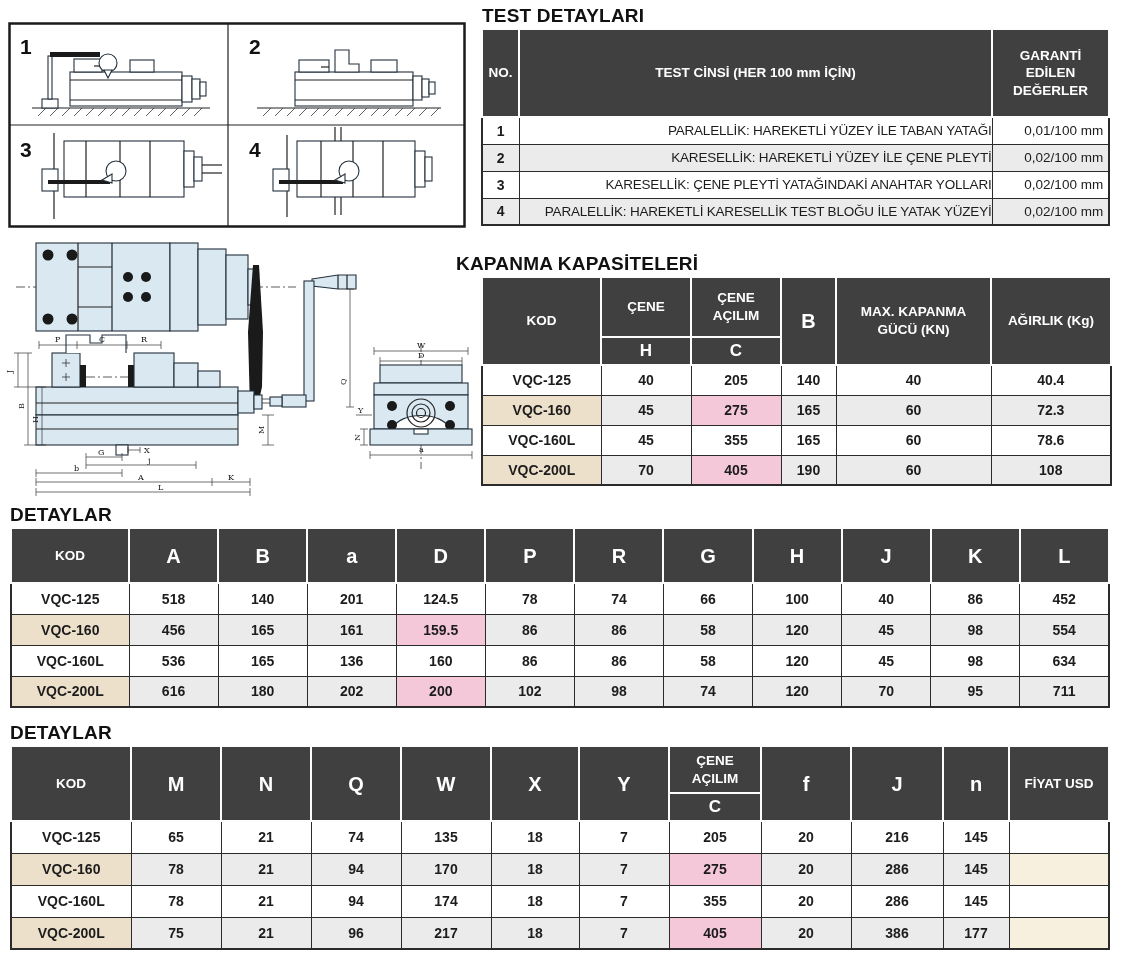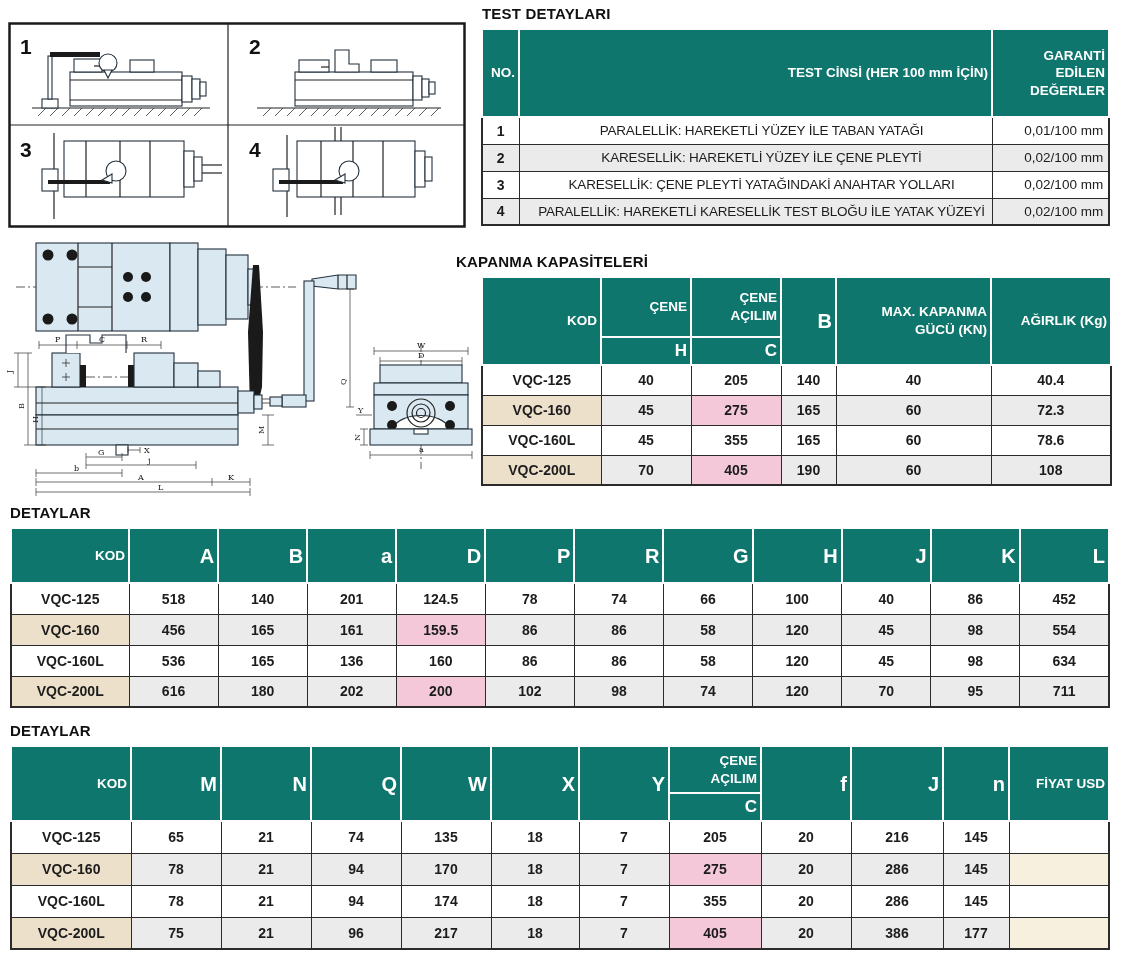--- a/index.html
+++ b/index.html
@@ -1,39 +1,39 @@
 <!DOCTYPE html>
 <html><head>
 <meta charset="utf-8">
 <style>
   html,body{margin:0;padding:0;background:#fff;}
   .page{position:relative;width:1127px;height:973px;background:#fff;overflow:hidden;
         font-family:"Liberation Sans",sans-serif;color:#1a1a1a;}
   .abs{position:absolute;}
-  .section-title{font-size:15px;font-weight:700;letter-spacing:.2px;color:#111;}
+  .section-title{font-size:19px;font-weight:700;letter-spacing:.2px;color:#111;}
 
   table.tbl{border-collapse:collapse;table-layout:fixed;border:2px solid #2b2b2b;}
   table.tbl td{border:1px solid #2b2b2b;text-align:center;vertical-align:middle;
                font-size:14px;font-weight:700;padding:0;color:#1c1c1c;background:#fff;}
-  table.tbl th{background:#0f766e;color:#fff;border:2px solid #fdfdfd;
-               font-size:13.5px;font-weight:700;line-height:1.3;vertical-align:middle;padding:0 3px;text-align:right;}
+  table.tbl th{background:#404040;color:#fff;border:2px solid #fdfdfd;
+               font-size:13.5px;font-weight:700;line-height:1.3;vertical-align:middle;padding:0 3px;}
   table.tbl thead{border-bottom:2px solid #2b2b2b;}
   table.tbl th.big{font-size:20px;}
   td.kod{background:#ede0cb;font-size:14px;}
   td.pink{background:#f4c8d9;}
   td.cream{background:#f8f0df;}
   th.magenta{background:#a64c8c;font-size:14px;}
   tr.alt td{background:#ebebeb;}
   tr.alt td.kod{background:#ede0cb;}
   tr.alt td.pink{background:#f4c8d9;}
   tr.alt td.cream{background:#f8f0df;}
 
   .test-tbl thead tr{height:88px;}
   .test-tbl tbody tr{height:27px;}
-  .test-tbl td.desc{text-align:center;padding-left:12px;font-weight:400;font-size:13.5px;letter-spacing:-.2px;margin-top:20px;}
+  .test-tbl td.desc{text-align:right;padding-left:12px;font-weight:400;font-size:13.5px;letter-spacing:-.2px;margin-top:20px;}
   .test-tbl td.val{font-weight:400;font-size:13.5px;padding-left:27px;}
 
   .kap-tbl thead tr.r1{height:60px;}
   .kap-tbl thead tr.r2{height:28px;}
   .kap-tbl tbody tr{height:30px;}
   .kap-tbl th.sub{font-size:17px;}
 
   .d1-tbl thead tr{height:55px;}
   .d1-tbl tbody tr{height:31px;}
 

